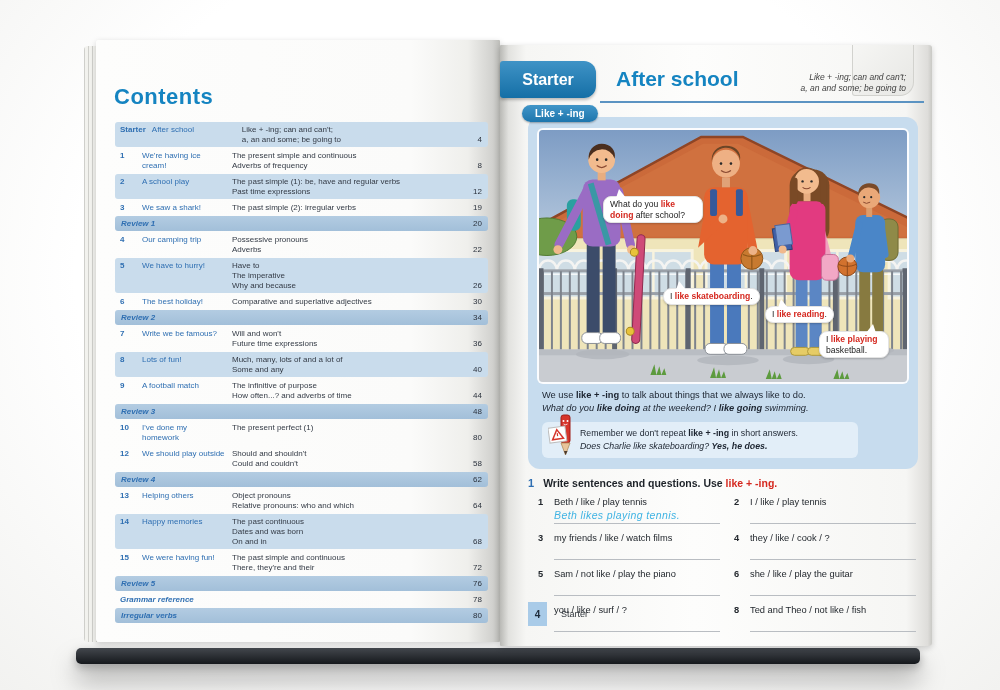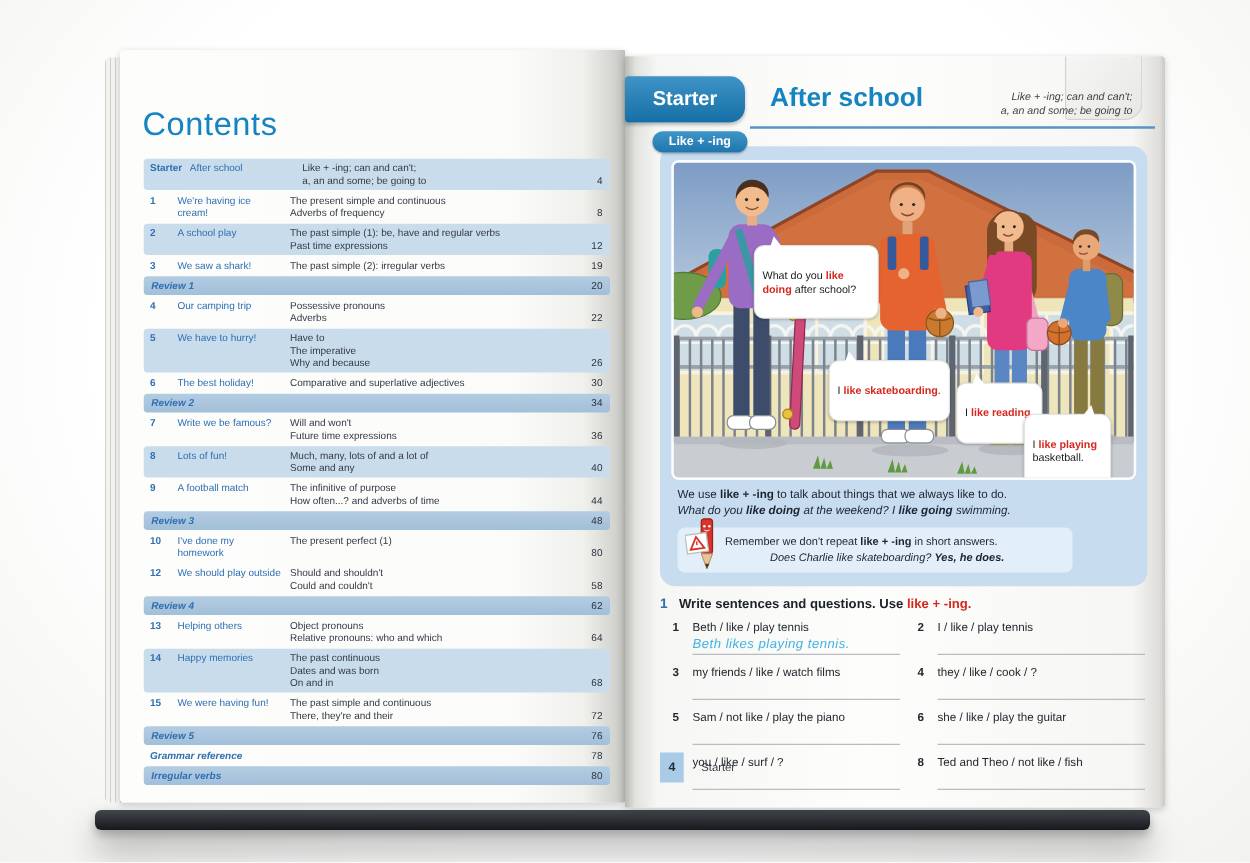--- a/index.html
+++ b/index.html
@@ -17,21 +17,21 @@
       border-radius:4px 0 0 4px;}
   .edges-right{position:absolute;right:18px;top:26px;width:8px;height:596px;
       background:repeating-linear-gradient(to right,#f0f0ec 0 2px,#d3d3cf 2px 3px);}
   .page{position:absolute;box-shadow:0 2px 6px rgba(0,0,0,.18);}
   .page-left{left:38px;top:16px;width:404px;height:602px;border-radius:3px 1px 1px 3px;
       background:linear-gradient(to right,#fdfdfc 0%,#fbfbfa 78%,#efefec 92%,#d2d2cf 98%,#bdbdb9 100%);}
   .page-right{left:442px;top:21px;width:432px;height:601px;border-radius:1px 3px 3px 1px;
       background:linear-gradient(to right,#b9b9b5 0%,#e2e2df 2%,#f6f6f4 6%,#fdfdfc 45%,#f6f6f4 94%,#deddda 99%,#c9c9c5 100%);}
 
   
-  .contents-title{margin:44px 0 12px 18px;font-size:26px;font-weight:normal;color:#1584c1;letter-spacing:.5px;}
+  .contents-title{margin:44px 0 12px 18px;font-size:22px;font-weight:bold;color:#1584c1;letter-spacing:.5px;}
   .toc{margin:0 12px 0 19px;display:flex;flex-direction:column;gap:1px;font-size:8px;line-height:1.25;}
   .toc-row{display:flex;gap:6px;padding:2.5px 6px 2.5px 5px;border-radius:3px;}
   .toc-row.hl{background:#c9dcec;}
   .toc-row.band{background:linear-gradient(#b3cce2,#a2bfd9);padding:2.5px 6px;}
   .c-num{min-width:16px;font-weight:bold;color:#2f6fb2;}
   .c-title{width:84px;color:#2f6fb2;}
   .c-desc{flex:1;white-space:pre-line;color:#333a45;}
   .c-page{width:20px;text-align:right;color:#2b323d;align-self:flex-end;}
   .band .c-title,.ref .c-title{width:auto;font-weight:bold;white-space:nowrap;font-style:italic;}
 
@@ -51,32 +51,32 @@
 
   
   .badge{position:absolute;left:22px;top:60px;z-index:3;padding:3px 13px;border-radius:11px;
       background:linear-gradient(#4095c8,#1e76ad);color:#fff;font-weight:bold;font-size:10px;
       box-shadow:0 1px 2px rgba(0,0,0,.3);}
   .panel{position:absolute;left:28px;right:14px;top:72px;height:352px;background:#c7dcee;border-radius:12px;z-index:2;}
   .illo-wrap{position:absolute;left:9px;right:9px;top:11px;height:252px;border-radius:6px;overflow:hidden;
       border:2px solid rgba(255,255,255,.9);background:#cfe0ee;}
   .illo-wrap svg{display:block;width:100%;height:100%;}
   .bubble{position:absolute;background:#fff;border:1px solid #e3e3e3;border-radius:8px;
-      padding:18px 6px;font-size:8.6px;line-height:1.25;color:#1d1d1d;box-shadow:0 1px 2px rgba(0,0,0,.2);z-index:4;}
+      padding:2px 6px;font-size:8.6px;line-height:1.25;color:#1d1d1d;box-shadow:0 1px 2px rgba(0,0,0,.2);z-index:4;}
   .bubble .red{color:#d5281f;font-weight:bold;}
   .bubble::before{content:"";position:absolute;top:-8px;left:12px;border-left:3px solid transparent;
       border-right:7px solid transparent;border-bottom:9px solid #fff;}
   .bubble.tail-right::before{left:auto;right:12px;border-left:7px solid transparent;border-right:3px solid transparent;}
   .rule-lines{position:absolute;left:14px;right:12px;top:272px;font-size:9.3px;line-height:1.45;color:#1c2430;}
   .rule-lines .b{font-weight:bold;}
   .rule-lines .i{font-style:italic;}
   .rule-lines .bi{font-weight:bold;font-style:italic;}
   .tip{position:absolute;left:14px;right:60px;top:305px;background:#e2eef8;border-radius:6px;
       padding:5px 10px 5px 38px;font-size:8.8px;line-height:1.45;color:#1c2430;}
-  .tip .b{font-weight:bold;} .tip .i{font-style:italic;margin-left:36px;} .tip .bi{font-weight:bold;font-style:italic;}
+  .tip .b{font-weight:bold;} .tip .i{font-style:italic;} .tip .bi{font-weight:bold;font-style:italic;}
   .mascot{position:absolute;left:6px;top:-9px;width:30px;height:48px;}
 
   
   .exercise{position:absolute;left:28px;right:16px;top:432px;z-index:1;}
   .ex-head{display:flex;gap:9px;font-size:10.5px;font-weight:bold;color:#1d2228;}
   .ex-head .ex-no{color:#2f6fb2;font-size:11px;}
   .ex-head .red{color:#d5281f;}
   .ex-grid{display:grid;grid-template-columns:1fr 1fr;column-gap:14px;row-gap:9px;margin:8px 0 0 10px;}
   .ex-item{font-size:9.3px;color:#23282e;}
   .ex-line{display:flex;gap:8px;}

